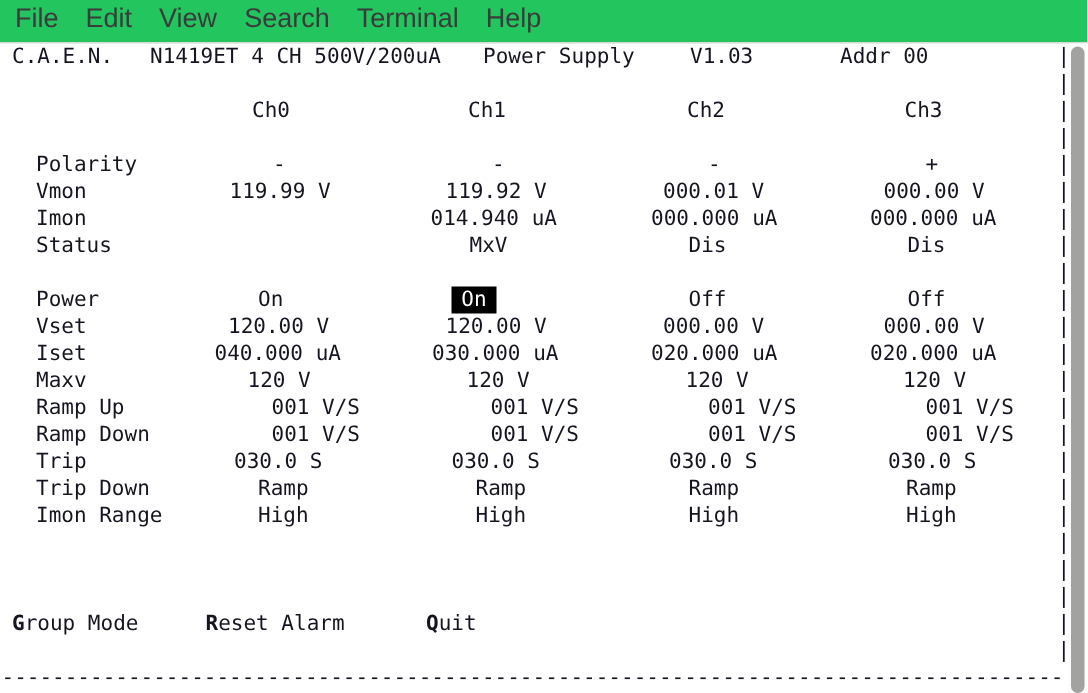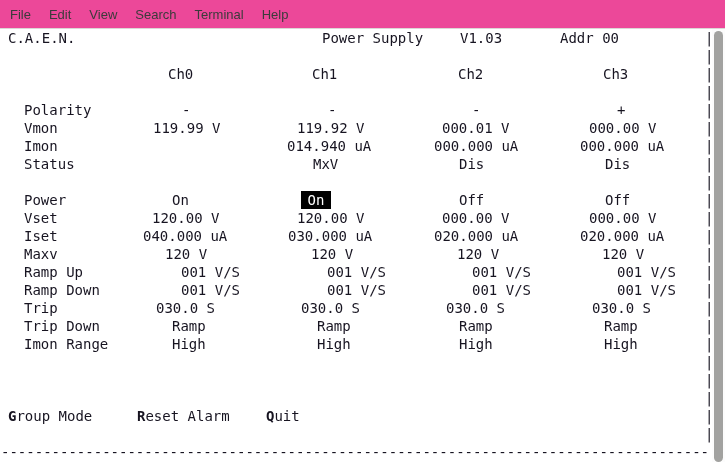--- a/index.html
+++ b/index.html
@@ -1,21 +1,21 @@
 <!DOCTYPE html>
 <html><head>
 <meta charset="utf-8">
 <style>
   html,body{margin:0;padding:0;}
   .window{position:relative;width:725px;height:462px;background:#ffffff;overflow:hidden;
           font-family:"Liberation Sans",sans-serif;}
   
-  .menubar{position:absolute;top:0;left:0;right:0;height:28px;background:#ec4899;
-           border-bottom:1px solid #dbd8d5;display:flex;align-items:center;padding-left:1px;
-           color:#3b3b3b;font-size:13px;}
+  .menubar{position:absolute;top:0;left:0;right:0;height:28px;background:#22c55e;
+           border-bottom:1px solid #dbd8d5;display:flex;align-items:flex-end;padding-left:1px;
+           color:#3b3b3b;font-size:18px;}
   .menubar .item{padding:5px 9px;cursor:default;}
   
   .terminal{position:absolute;top:29px;left:0;right:0;bottom:0;background:#ffffff;
             color:#171421;font-family:"DejaVu Sans Mono","Liberation Mono",monospace;
             font-size:14px;line-height:18px;padding-left:40px;}
   .line{position:absolute;left:0;right:0;height:18px;}
   .cell{position:absolute;top:0;white-space:pre;}
   .label{left:8px;margin-left:16px;}
   .inverse{background:#000000;color:#ffffff;text-align:center;height:18px;}
   .hot{font-weight:bold;}
@@ -36,20 +36,21 @@
     <span class="item">View</span>
     <span class="item">Search</span>
     <span class="item">Terminal</span>
     <span class="item">Help</span>
   </div>
 
   <div class="terminal">
 
     <div class="line" style="top:0">
       <span class="cell" style="left:8px">C.A.E.N.</span>
+      <span class="cell" style="left:100px">N1419ET 4 CH 500V/200uA</span>
       <span class="cell" style="left:322px">Power Supply</span>
       <span class="cell" style="left:460px">V1.03</span>
       <span class="cell" style="left:560px">Addr 00</span>
     </div>
 
     <div class="line" style="top:36px">
       <span class="cell" style="left:168px">Ch0</span>
       <span class="cell" style="left:312px">Ch1</span>
       <span class="cell" style="left:458px">Ch2</span>
       <span class="cell" style="left:603px">Ch3</span>
@@ -154,21 +155,21 @@
       <span class="cell label">Imon Range</span>
       <span class="cell" style="left:172px">High</span>
       <span class="cell" style="left:317px">High</span>
       <span class="cell" style="left:459px">High</span>
       <span class="cell" style="left:604px">High</span>
     </div>
 
     <div class="line" style="top:378px">
       <span class="cell" style="left:8px"><span class="hot">G</span><span>roup Mode</span></span>
       <span class="cell" style="left:137px"><span class="hot">R</span><span>eset Alarm</span></span>
-      <span class="cell" style="left:266px"><span class="hot">Q</span><span>uit</span></span>
+      <span class="cell" style="left:284px"><span class="hot">Q</span><span>uit</span></span>
     </div>
 
     <div class="line" style="top:414px">
       <span class="cell" style="left:1px">------------------------------------------------------------------------------------</span>
     </div>
 
     <div class="pipes">|
 |
 |
 |

